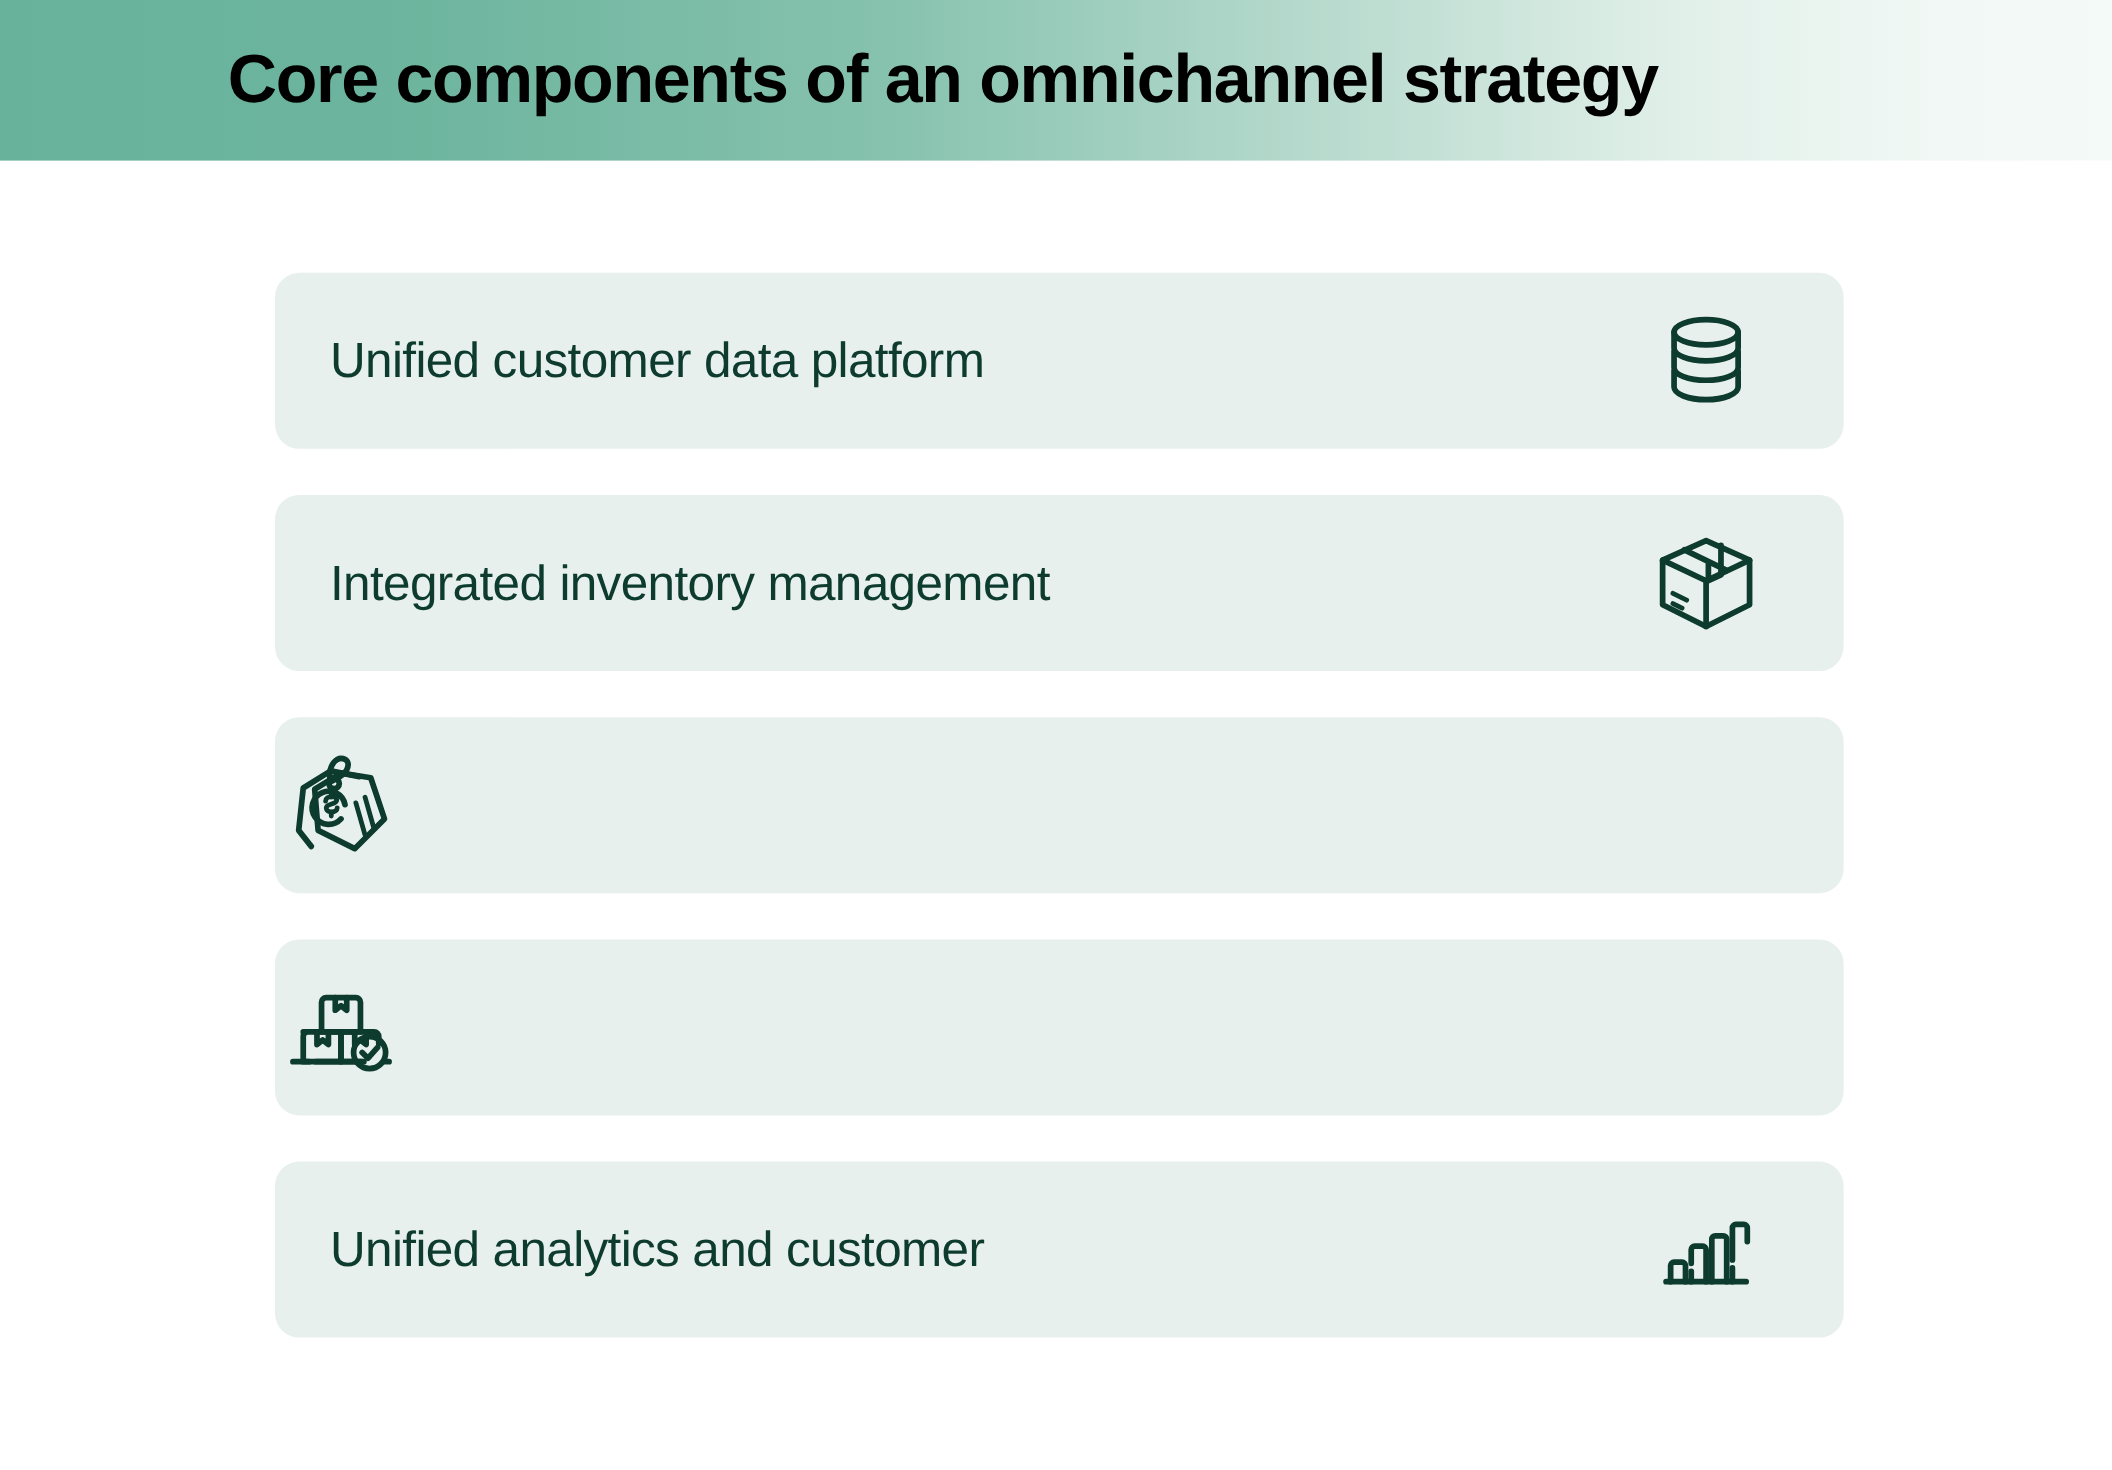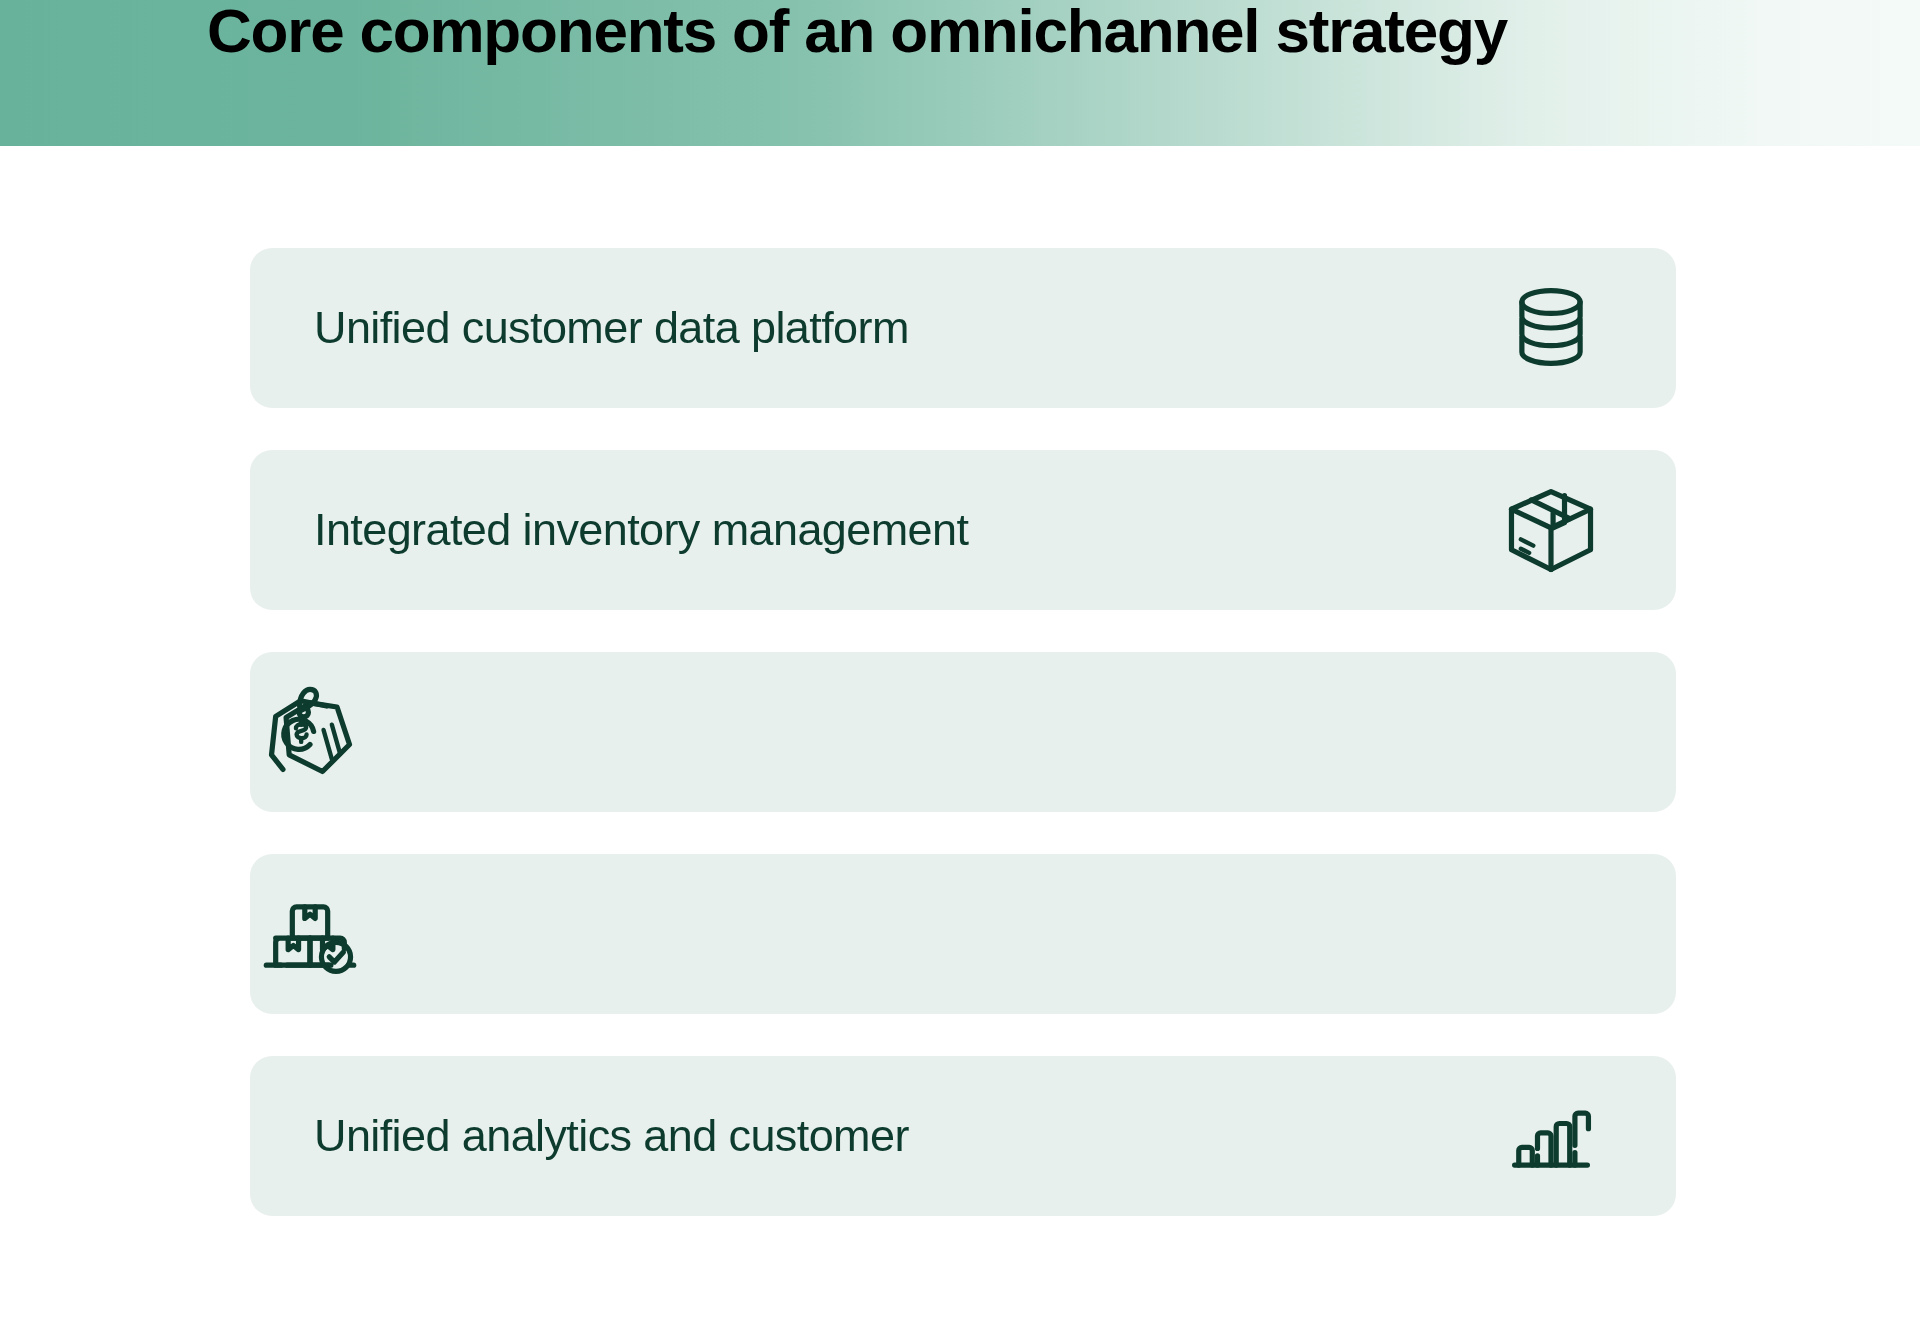--- a/index.html
+++ b/index.html
@@ -29,21 +29,21 @@
     height: 146px;
     background: linear-gradient(90deg,
         #68b29b 0%,
         #6cb49d 18%,
         #86c2ae 42%,
         #bbdcd0 64%,
         #e2f0ea 80%,
         #f1f8f5 92%,
         #f4faf7 100%);
     display: flex;
-    align-items: flex-start;
+    align-items: center;
   }
 
   .header-title {
     margin-left: 207px;
     font-size: 62px;
     font-weight: 700;
     letter-spacing: -1.2px;
     color: #000000;
     line-height: 1;
     white-space: nowrap;
@@ -64,21 +64,21 @@
     position: relative;
     width: 1426px;
     height: 160px;
     background: #e8f0ed;
     border-radius: 22px;
     display: flex;
     align-items: center;
   }
 
   .card-label {
-    margin-left: 64px;
+    margin-left: 50px;
     font-size: 45px;
     font-weight: 400;
     letter-spacing: -0.6px;
     color: #0d3b2e;
     line-height: 1.1;
     white-space: nowrap;
     flex: 1 1 auto;
   }
 
   .card-icon {

